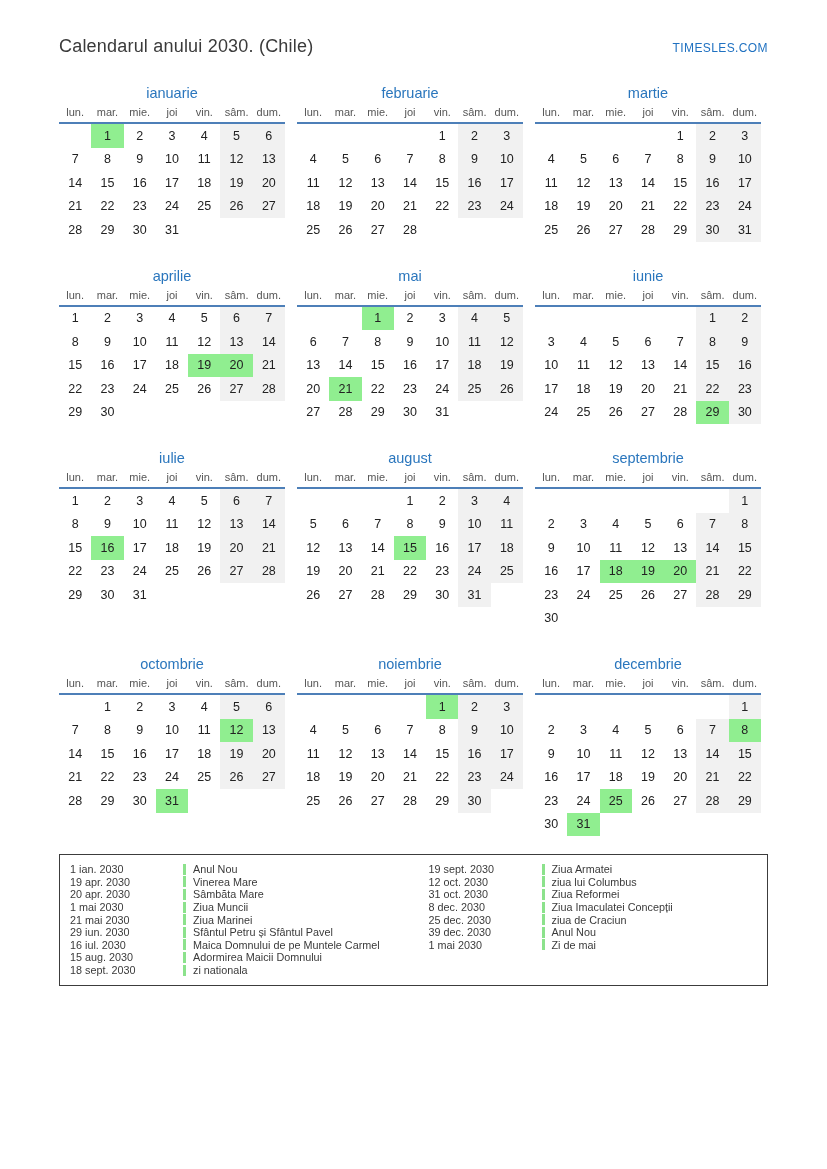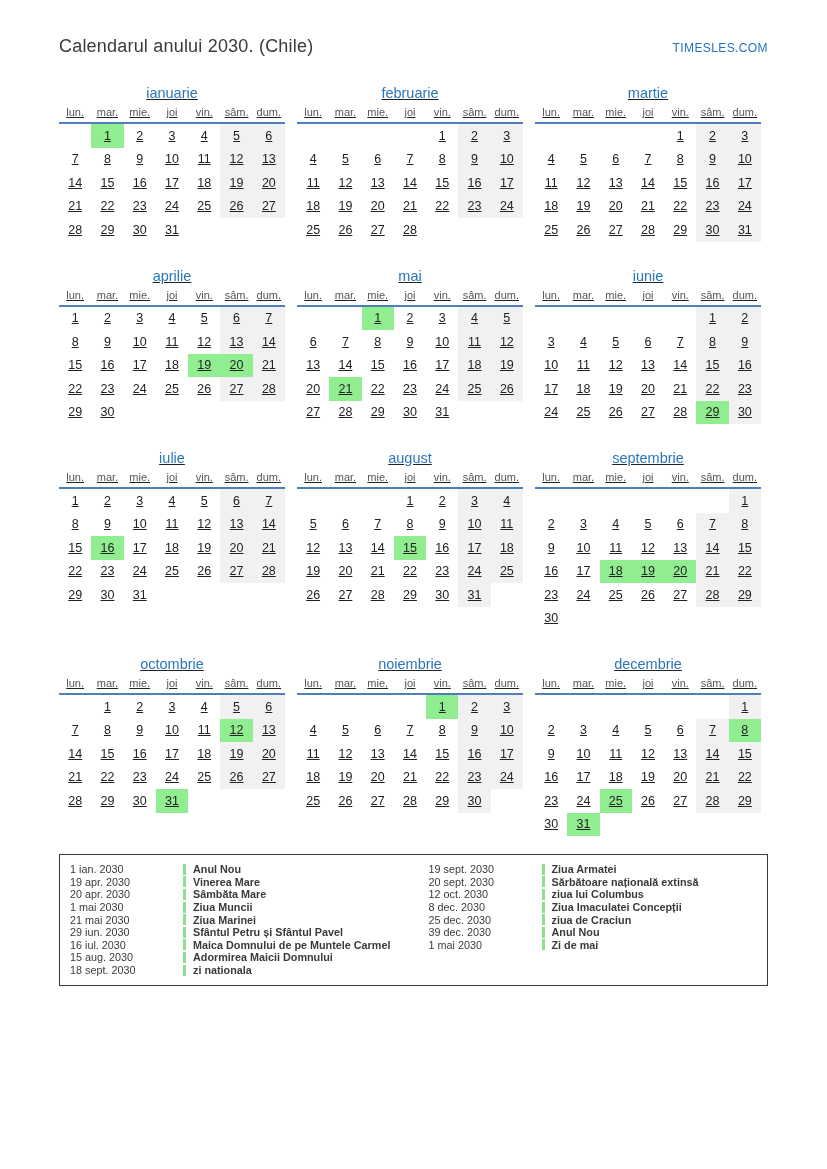--- a/index.html
+++ b/index.html
@@ -8,37 +8,37 @@
   .page{padding:34px 59px 0 59px;}
 
   
   .hdr{display:flex;justify-content:space-between;align-items:baseline;margin:2px 0 0 0;}
   .hdr h1{margin:0;font-size:18px;font-weight:normal;color:#3a3a3a;letter-spacing:.2px;}
   .site-link{font-size:12px;color:#1f71c1;text-decoration:none;letter-spacing:.4px;}
 
   
   .months-grid{margin-top:28px;display:grid;grid-template-columns:repeat(3,226px);
                column-gap:12px;row-gap:26px;}
-  .month{width:226px;text-decoration:underline;}
+  .month{width:226px;}
   .mtitle{text-align:center;color:#2a76bd;font-size:14.5px;margin:0 0 5px 0;}
   table.cal{border-collapse:collapse;width:100%;table-layout:fixed;}
   .cal th{font-size:11px;font-weight:normal;color:#555;padding:0 0 4px 0;
           border-bottom:2px solid #4d7fb8;}
   .cal td{height:23.5px;text-align:center;font-size:12.5px;color:#222;padding:0;}
   .cal td.we{background:#f1f1f1;}
   .cal td.hol{background:#90ee90;}
 
   
   .legend{margin-top:18px;border:1.5px solid #3c3c3c;padding:8px 10px 9px 10px;
           display:grid;grid-template-columns:1fr 1fr;column-gap:30px;}
   .lcol{display:flex;flex-direction:column;}
   .lrow{display:flex;align-items:center;height:12.6px;font-size:10.8px;color:#3a3a3a;}
   .ldate{width:113px;flex:none;white-space:nowrap;}
   .lbar{width:3px;height:11px;background:#8ce28c;margin-right:7px;flex:none;}
-  .lname{white-space:nowrap;font-weight:bold;}
+  .lname{white-space:nowrap;}
 </style>
 </head>
 <body>
 
 <div class="page">
 
   <div class="hdr">
     <h1>Calendarul anului 2030. (Chile)</h1>
     <a href="#" class="site-link">TIMESLES.COM</a>
   </div>
@@ -868,28 +868,28 @@
           <span class="lname">zi nationala</span>
         </div>
       </div>
       <div class="lcol">
         <div class="lrow">
           <span class="ldate">19 sept. 2030</span>
           <span class="lbar"></span>
           <span class="lname">Ziua Armatei</span>
         </div>
         <div class="lrow">
-          <span class="ldate">20 sept. 2030</span>
-          <span class="lbar"></span>
-          <span class="lname">Sărbătoare națională extinsă</span>
-        </div>
-        <div class="lrow">
           <span class="ldate">12 oct. 2030</span>
           <span class="lbar"></span>
           <span class="lname">ziua lui Columbus</span>
+        </div>
+        <div class="lrow">
+          <span class="ldate">31 oct. 2030</span>
+          <span class="lbar"></span>
+          <span class="lname">Ziua Reformei</span>
         </div>
         <div class="lrow">
           <span class="ldate">8 dec. 2030</span>
           <span class="lbar"></span>
           <span class="lname">Ziua Imaculatei Concepții</span>
         </div>
         <div class="lrow">
           <span class="ldate">25 dec. 2030</span>
           <span class="lbar"></span>
           <span class="lname">ziua de Craciun</span>

